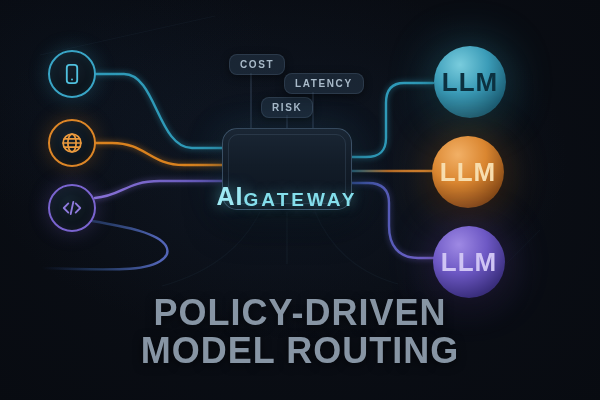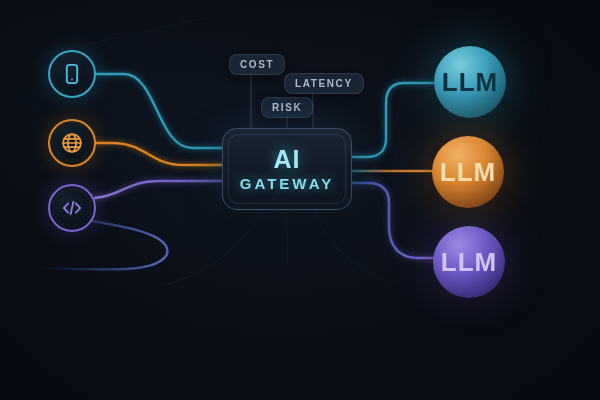--- a/index.html
+++ b/index.html
@@ -28,33 +28,33 @@
     background:rgba(38,54,72,0.55);border:1px solid rgba(150,185,215,0.14);
     color:#a9bac9;font-size:10px;font-weight:bold;letter-spacing:1.6px;line-height:11px;
     box-shadow:0 2px 8px rgba(0,0,0,0.45);
   }
   
   .gateway{
     position:absolute;left:222px;top:128px;width:130px;height:82px;border-radius:15px;
     background:linear-gradient(180deg,#1a2634 0%, #121c28 45%, #0d1520 100%);
     border:1px solid rgba(130,170,205,0.35);
     box-shadow:0 0 38px rgba(70,160,210,0.16), 0 14px 34px rgba(0,0,0,0.55);
-    display:flex;flex-direction:column;align-items:center;justify-content:center;
+    display:flex;flex-direction:row;align-items:flex-end;justify-content:center;
     box-sizing:border-box;
   }
   .gateway-inner{
     position:absolute;inset:5px;border-radius:10px;
     border:1px solid rgba(140,180,215,0.14);pointer-events:none;
   }
   .gw-line1{
     color:#9feaf4;font-size:25px;font-weight:bold;letter-spacing:1px;line-height:26px;
     text-shadow:0 0 14px rgba(110,225,240,0.55);
   }
   .gw-line2{
-    color:#84dfec;font-size:15px;font-weight:bold;letter-spacing:3px;line-height:18px;margin-top:3px;
+    color:#84dfec;font-size:19px;font-weight:bold;letter-spacing:3px;line-height:18px;margin-top:3px;
     text-shadow:0 0 12px rgba(110,225,240,0.5);
   }
   
   .sphere{
     position:absolute;width:72px;height:72px;border-radius:50%;
     display:flex;align-items:center;justify-content:center;
     font-weight:bold;font-size:26px;letter-spacing:1px;
   }
   .sphere.teal{
     background:radial-gradient(circle at 36% 26%, #79ccdd 0%, #3b9cb8 40%, #1c5f76 75%, #113c4b 100%);
@@ -191,14 +191,18 @@
   <div class="sphere teal" style="left:434px;top:46px;">
     <span>LLM</span>
   </div>
   <div class="sphere orange" style="left:432px;top:136px;">
     <span>LLM</span>
   </div>
   <div class="sphere purple" style="left:433px;top:226px;">
     <span>LLM</span>
   </div>
 
+  <div class="caption">
+    <div>POLICY-DRIVEN</div>
+    <div>MODEL ROUTING</div>
+  </div>
 
 </div>
 
 </body></html>

